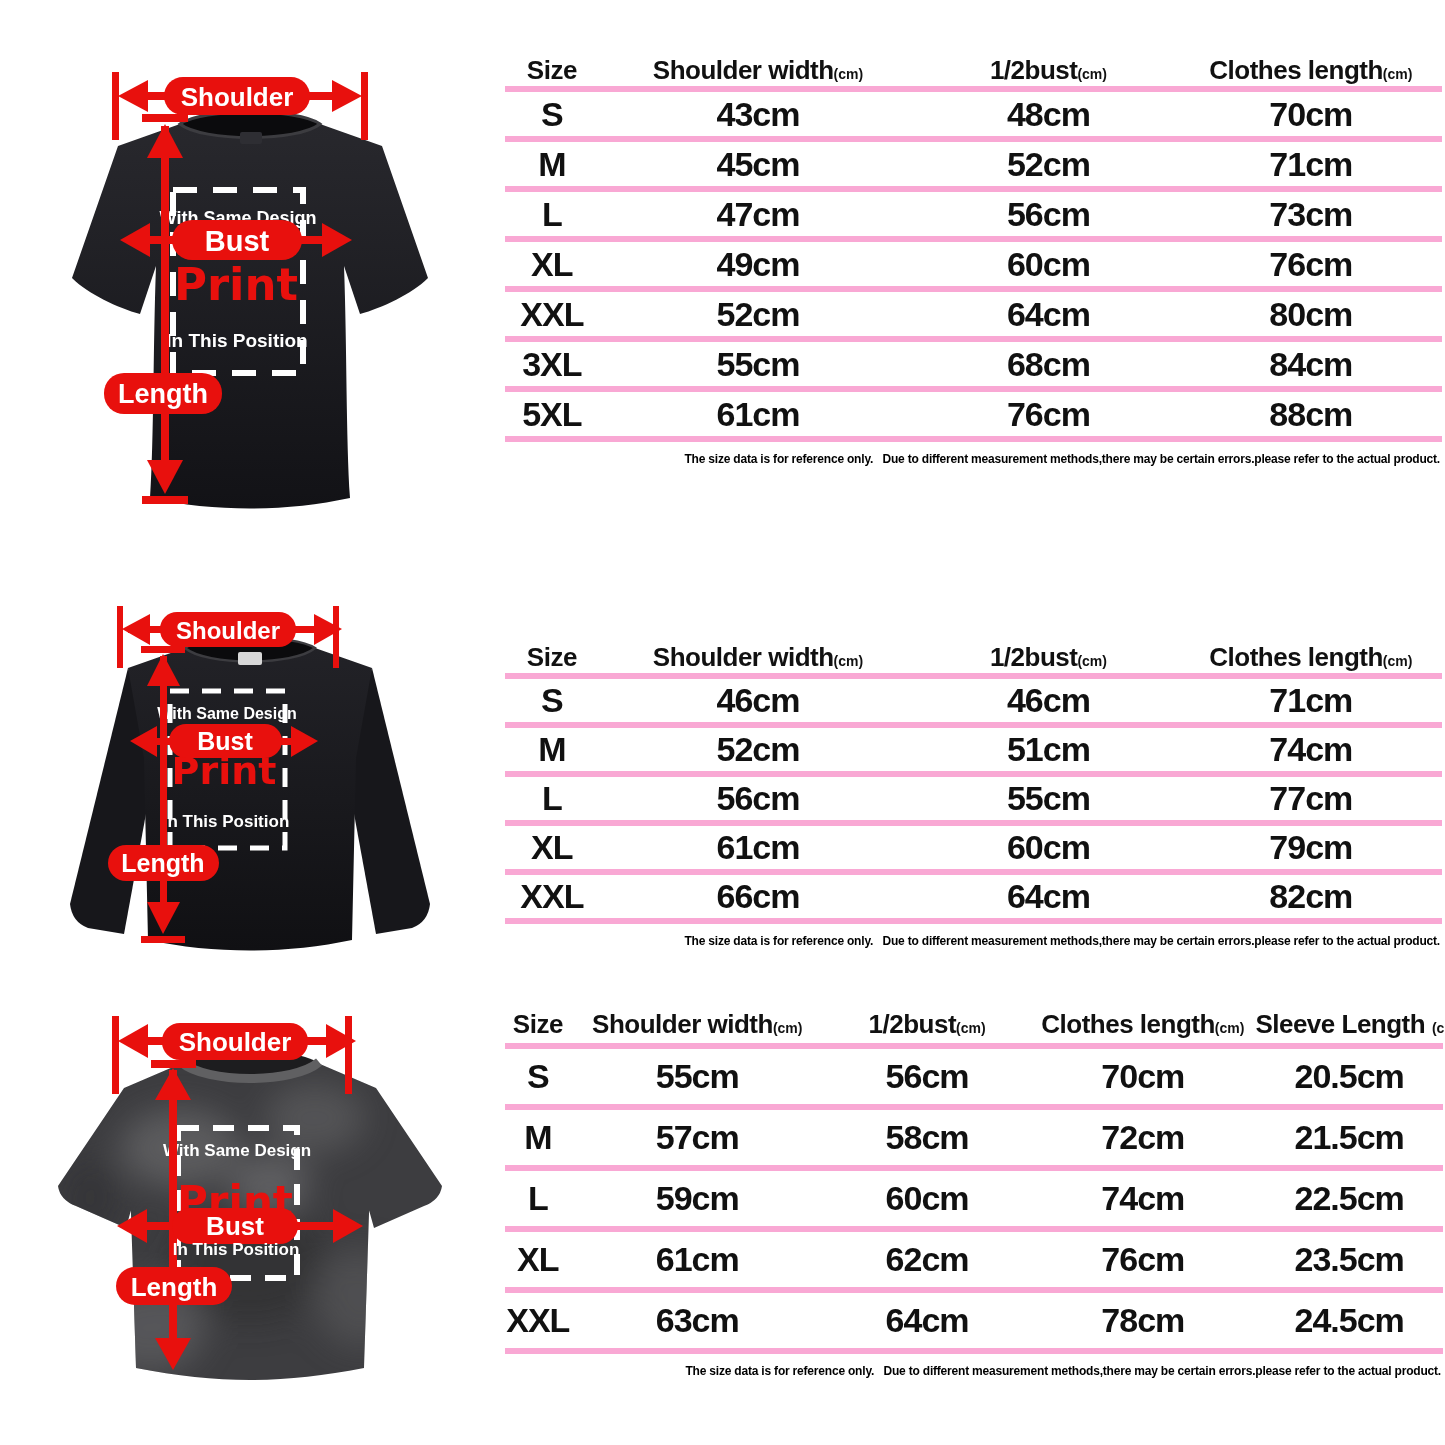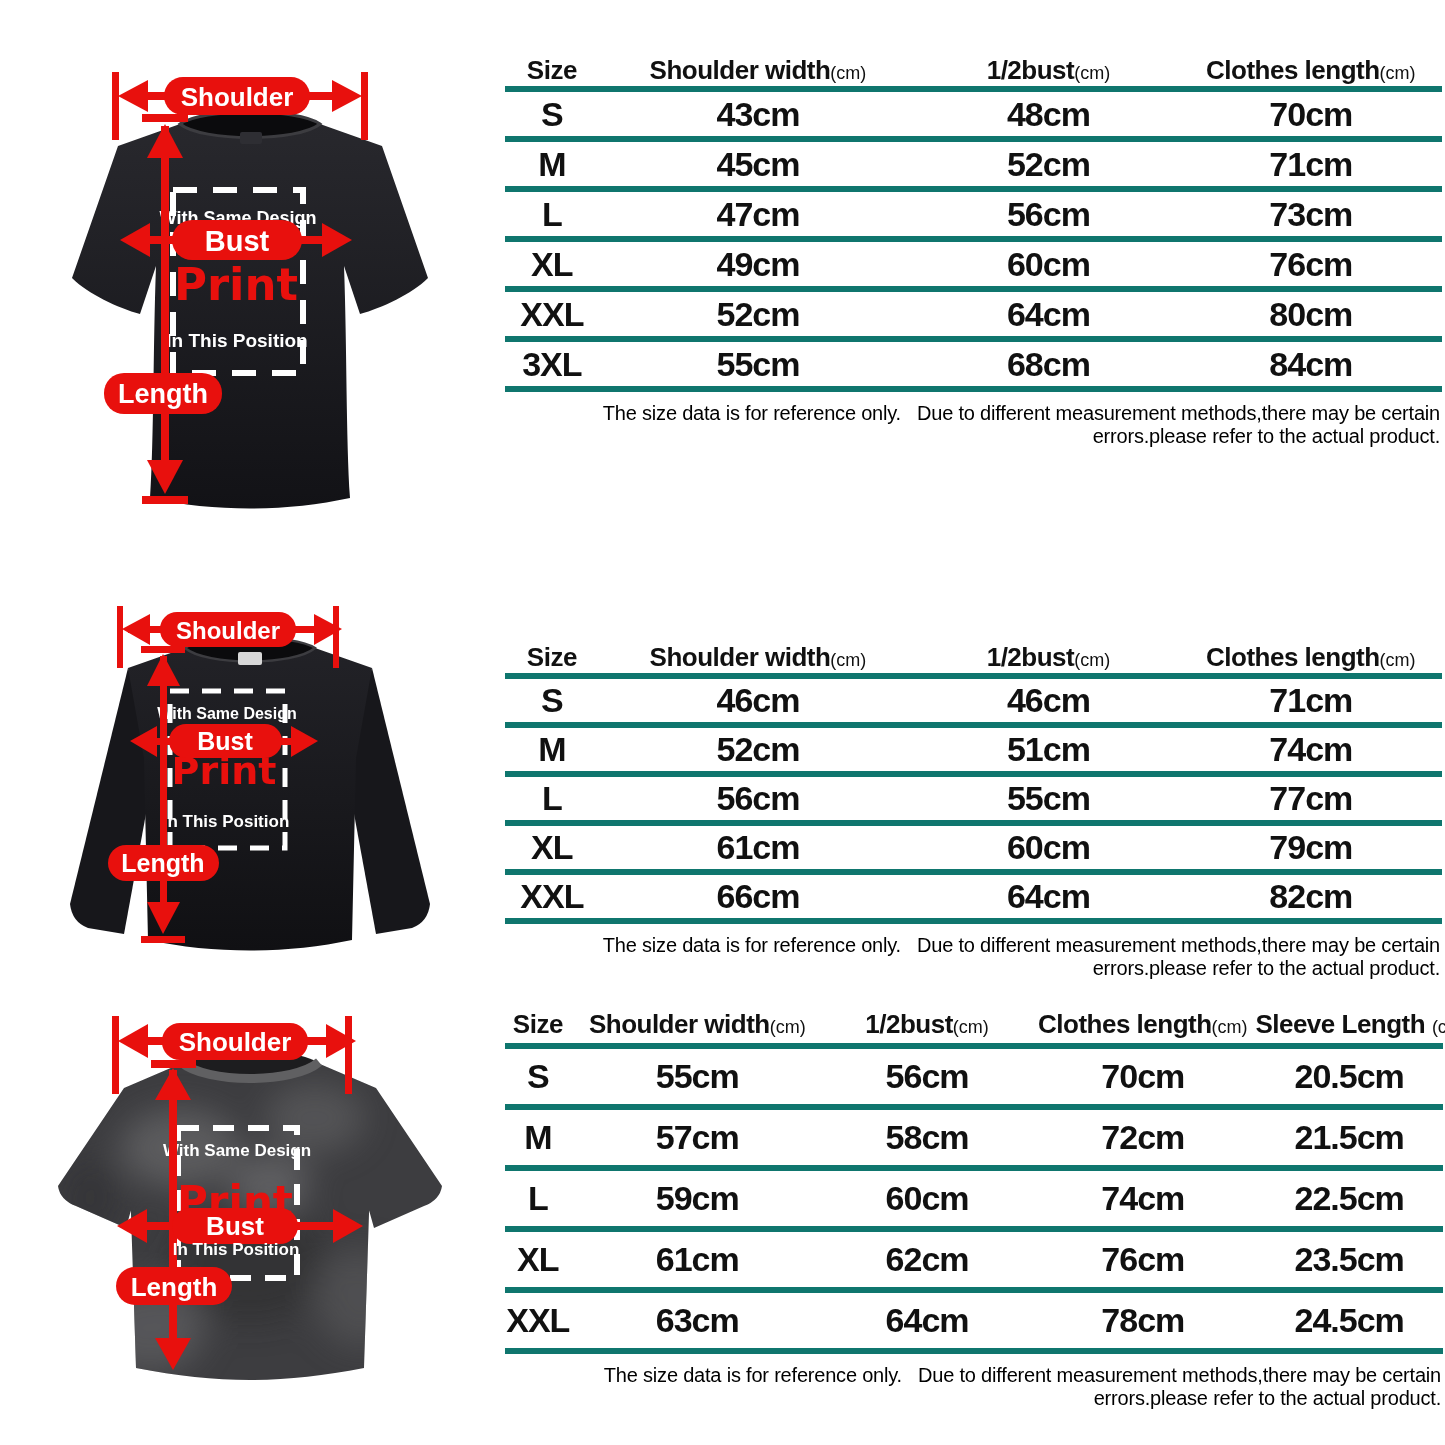--- a/index.html
+++ b/index.html
@@ -21,39 +21,39 @@
   .ptxt{fill:var(--red);font-weight:700;font-family:"DejaVu Sans",sans-serif}
   .dashbox{fill:none;stroke:#fff}
 
   
   section.tbl{position:absolute}
   #table1{left:505px;top:55px;width:937px}
   #table2{left:505px;top:642px;width:937px}
   #table3{left:505px;top:1006px;width:938px}
   table{width:100%;border-collapse:collapse;table-layout:fixed}
   th,td{text-align:center;vertical-align:middle;padding:0;color:var(--ink)}
-  thead tr,tbody tr{border-bottom:6px solid #0f766e}
+  thead tr,tbody tr{border-bottom:6px solid #f9a8d4}
   th{font-size:26px;font-weight:700;letter-spacing:-.5px;white-space:pre}
-  th .unit{font-size:18px;font-weight:400;letter-spacing:0}
+  th .unit{font-size:14px;font-weight:700;letter-spacing:0}
   td{font-size:34px;font-weight:700;letter-spacing:-1px}
   #table1 th,#table2 th{height:29px}
   #table1 td{height:44px}
   #table2 td{height:43px}
   #table3 th{height:37px}
   #table3 td{height:55px}
   .t4 th:nth-child(1),.t4 td:nth-child(1){width:10%}
   .t4 th:nth-child(2),.t4 td:nth-child(2){width:34%}
   .t4 th:nth-child(3),.t4 td:nth-child(3){width:28%}
   .t4 th:nth-child(4),.t4 td:nth-child(4){width:28%}
   .t5 th:nth-child(1),.t5 td:nth-child(1){width:7%}
   .t5 th:nth-child(2),.t5 td:nth-child(2){width:27%}
   .t5 th:nth-child(3),.t5 td:nth-child(3){width:22%}
   .t5 th:nth-child(4),.t5 td:nth-child(4){width:24%}
   .t5 th:nth-child(5),.t5 td:nth-child(5){width:20%}
-  .note{margin:10px 2px 0 0;text-align:right;font-size:20px;font-weight:400;
+  .note{margin:10px 2px 0 0;text-align:right;font-size:12px;font-weight:700;
         color:#000;white-space:pre-wrap;letter-spacing:-.2px}
 </style>
 </head>
 <body style="background: rgb(255, 255, 255);">
 
 <div class="canvas">
 
   <figure id="shirt1">
     <svg viewBox="0 0 440 500">
       <defs>
@@ -260,20 +260,26 @@
             <td>52cm</td>
             <td>64cm</td>
             <td>80cm</td>
           </tr>
           <tr>
             <td>3XL</td>
             <td>55cm</td>
             <td>68cm</td>
             <td>84cm</td>
           </tr>
+          <tr>
+            <td>5XL</td>
+            <td>61cm</td>
+            <td>76cm</td>
+            <td>88cm</td>
+          </tr>
         </tbody>
     </table>
     <p class="note">The size data is for reference only.   Due to different measurement methods,there may be certain errors.please refer to the actual product.</p>
   </section>
 
   <section class="tbl" id="table2">
     <table class="t4">
       <thead>
         <tr>
             <th>Size</th>

